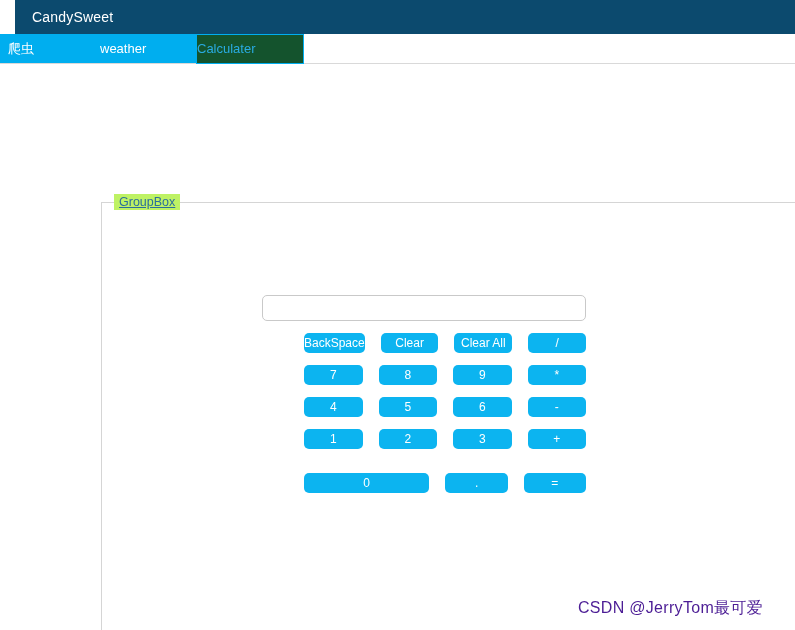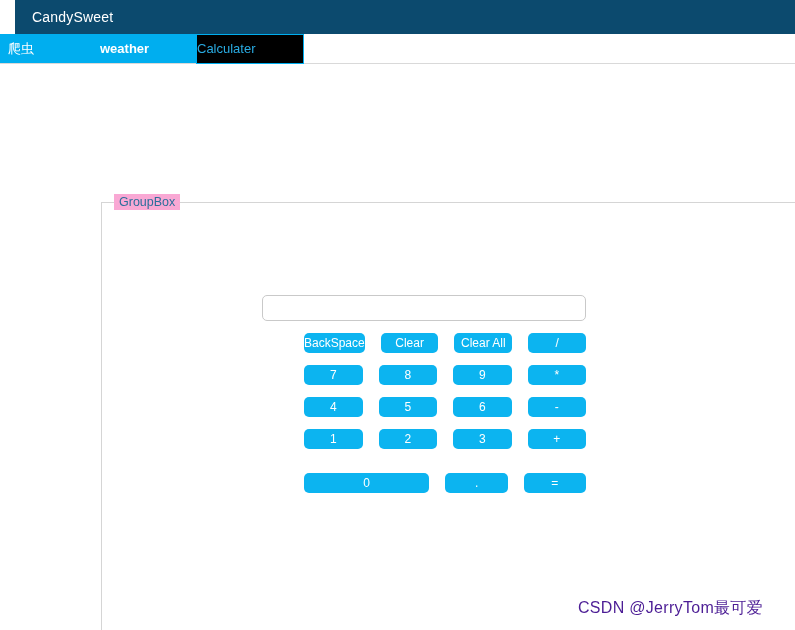--- a/index.html
+++ b/index.html
@@ -58,25 +58,25 @@
     top: 0;
     height: 29px;
     line-height: 29px;
     font-size: 13px;
     text-align: left;
     color: #ffffff;
     box-sizing: border-box;
     cursor: default;
   }
   .tab-cn    { left: 8px;   width: 80px; }
-  .tab-we    { left: 100px; width: 92px; font-weight: bold; }
+  .tab-we    { left: 100px; width: 92px; }
   .tab-active {
     left: 196px;
     width: 108px;
-    background: #000000;
+    background: #14532d;
     color: #29ABE2;
     border: 1px solid #00AEEF;
     height: 30px;
     line-height: 28px;
   }
 
   
   .groupbox {
     position: absolute;
     left: 101px;
@@ -85,25 +85,26 @@
     height: 440px;
     border: 1px solid #d5d5d5;
     border-right: none;
     border-bottom: none;
     box-sizing: border-box;
   }
   .groupbox-label {
     position: absolute;
     left: 12px;
     top: -9px;
-    background: #f9a8d4;
+    background: #bef264;
     padding: 0 5px;
     font-size: 12.5px;
     color: #2B6F9B;
     line-height: 16px;
+    text-decoration: underline;
   }
 
   
   .calc {
     position: absolute;
     left: 262px;
     top: 295px;
     width: 324px;
   }
   .calc-display {

